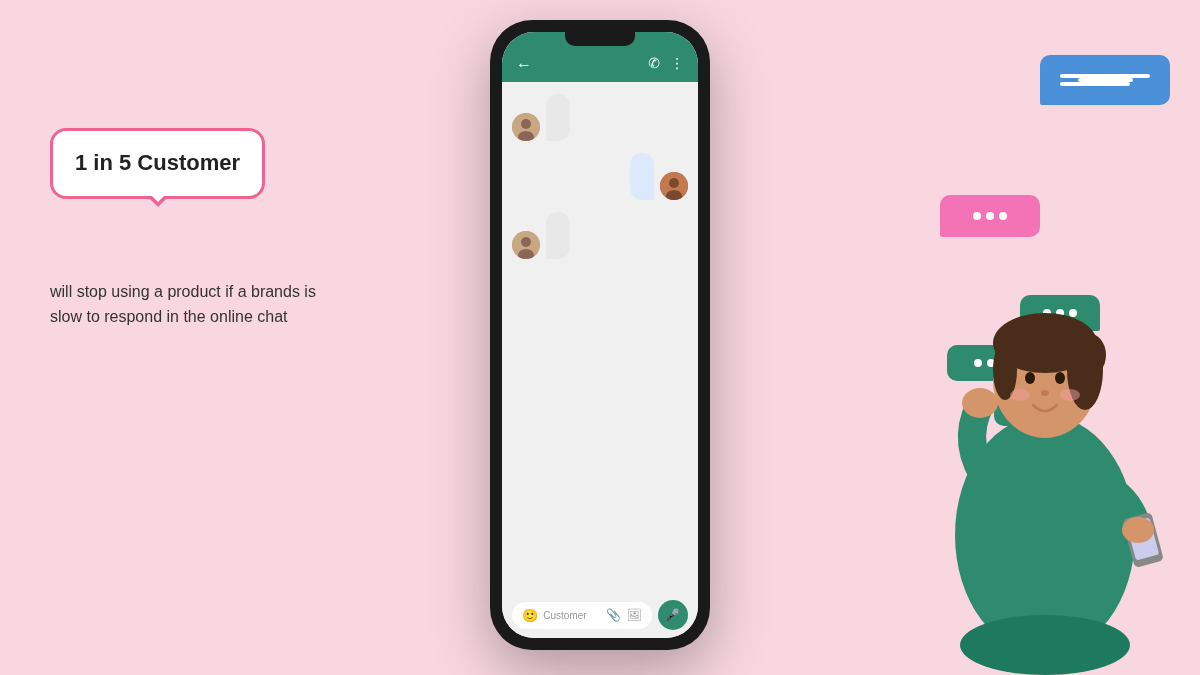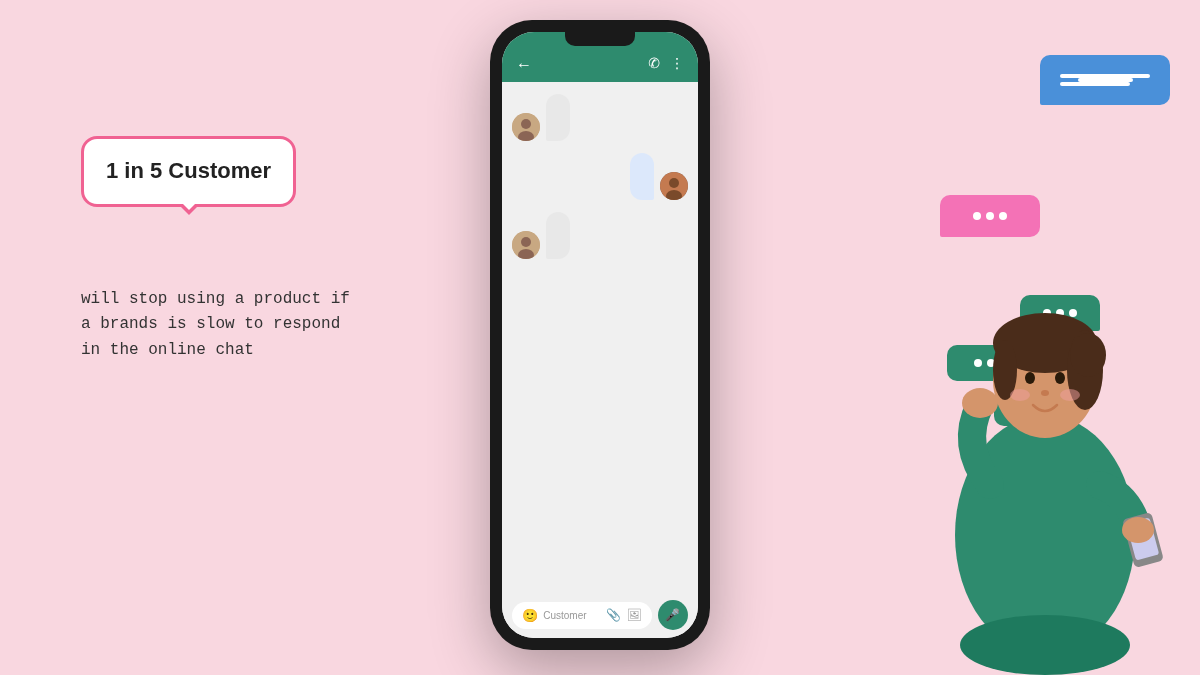--- a/index.html
+++ b/index.html
@@ -10,23 +10,22 @@
       background-color: #f9d7e0;
       font-family: 'Arial', sans-serif;
       overflow: hidden;
       position: relative;
     }
 
     
     .left-section {
       position: absolute;
       left: 50px;
-      top: 136px;
+      top: 128px;
       width: 280px;
-      margin-left: 31px;
     }
 
     .speech-bubble-pink {
       background: white;
       border: 3px solid #f06292;
       border-radius: 16px;
       padding: 18px 22px;
       display: inline-block;
       position: relative;
       margin-bottom: 30px;
@@ -59,21 +58,20 @@
       color: #222;
       line-height: 1.3;
       text-align: center;
     }
 
     .description-text {
       font-size: 16px;
       color: #333;
       line-height: 1.6;
       margin-top: 50px;
-      font-family: Liberation Mono, monospace;
     }
 
     
     .phone-container {
       position: absolute;
       left: 50%;
       transform: translateX(-50%);
       top: 20px;
       width: 220px;
       height: 630px;

